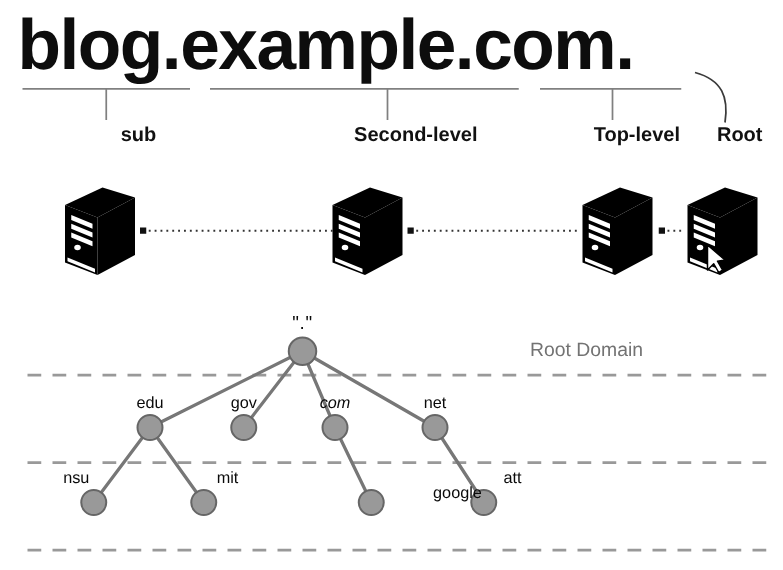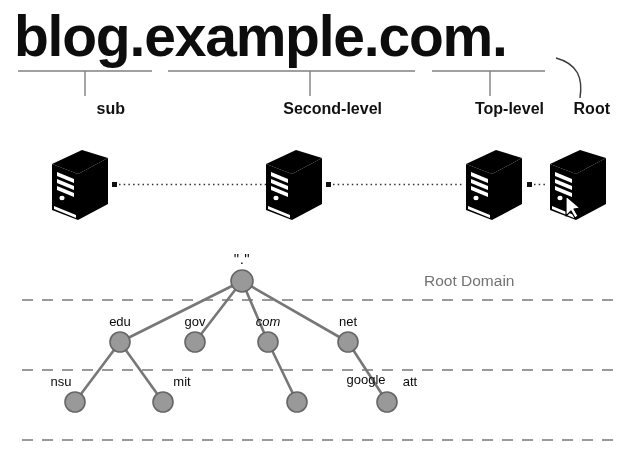--- a/index.html
+++ b/index.html
@@ -221,19 +221,19 @@
 
     <div class="node-label root-glyph" style="left:212px; top:10px; width:60px;">"."</div>
 
     <div class="node-label" style="left:90px;  top:74px;  width:60px;">edu</div>
     <div class="node-label" style="left:165px; top:74px;  width:60px;">gov</div>
     <div class="node-label" style="left:238px; top:74px;  width:60px;font-style:italic;">com</div>
     <div class="node-label" style="left:318px; top:74px;  width:60px;">net</div>
 
     <div class="node-label" style="left:31px;  top:134px; width:60px;">nsu</div>
     <div class="node-label" style="left:152px; top:134px; width:60px;">mit</div>
-    <div class="node-label" style="left:288px; top:132px; width:74px;padding-left:41px;">google</div>
+    <div class="node-label" style="left:288px; top:146px; width:74px;padding-left:41px;">google</div>
     <div class="node-label" style="left:382px; top:134px; width:56px;">att</div>
 
     <div class="zone-label" style="left:424px; top:32px;">Root Domain</div>
   </div>
 
 </div>
 
 </body></html>

